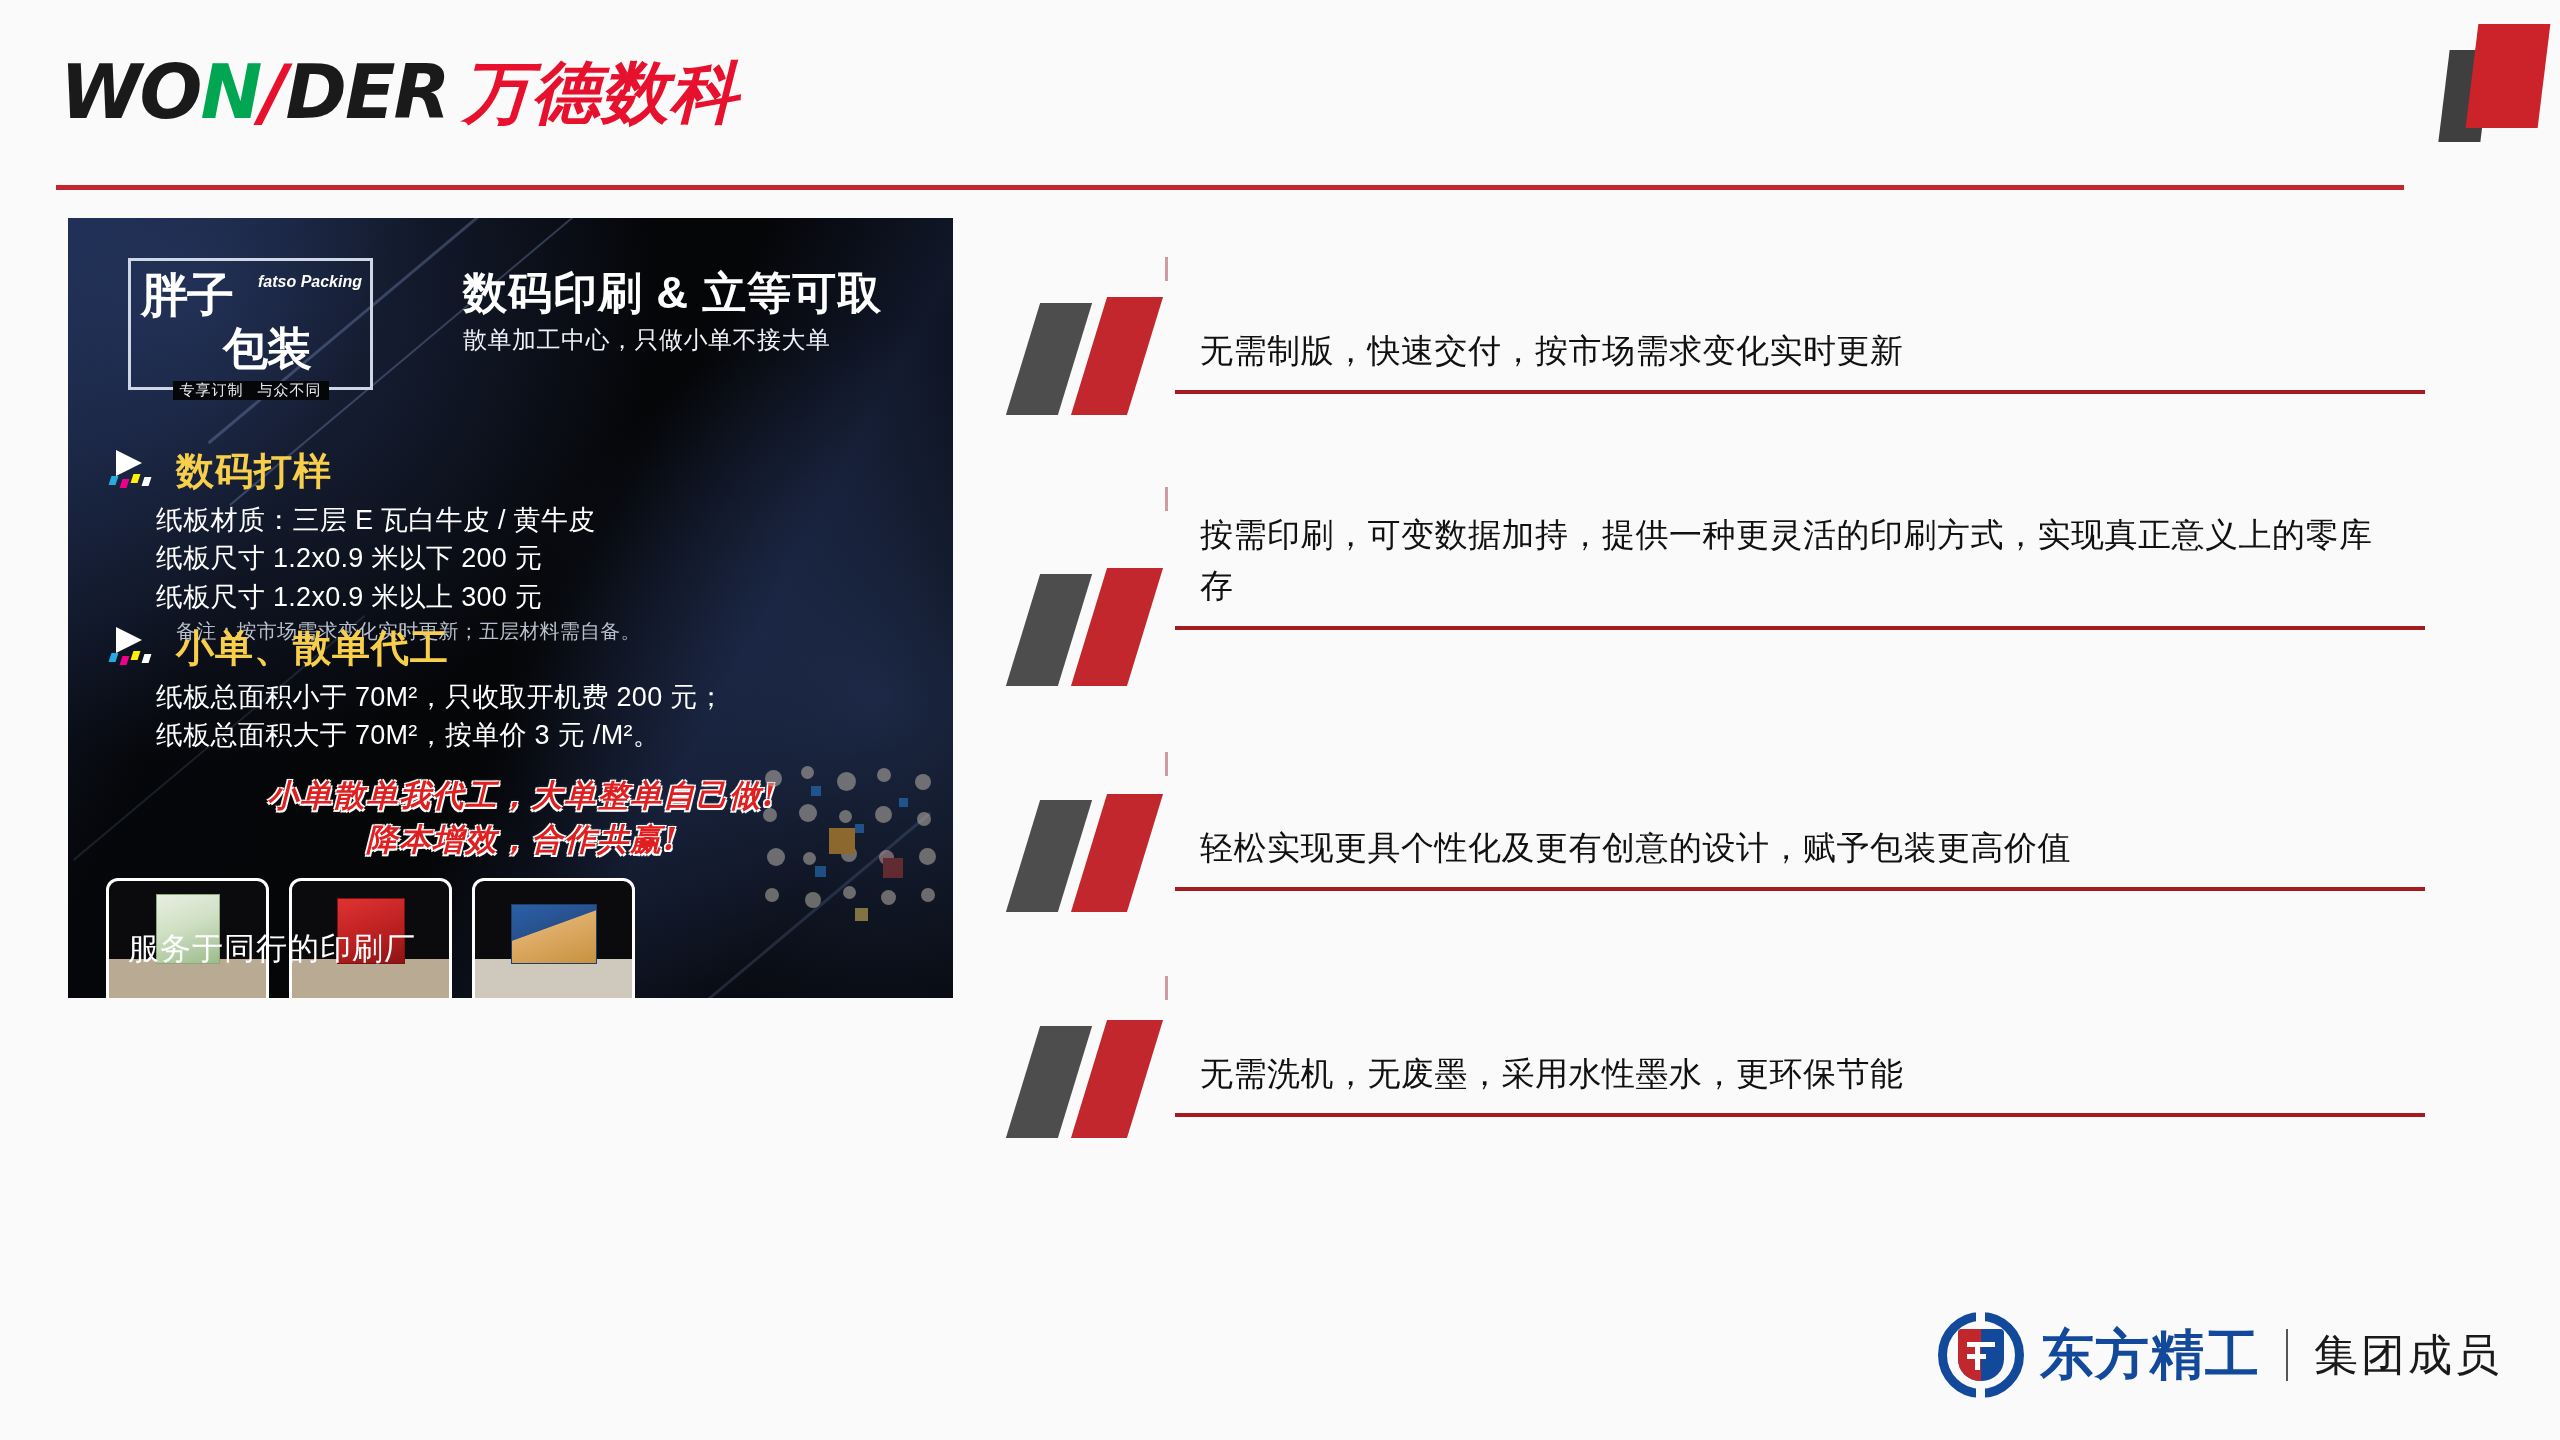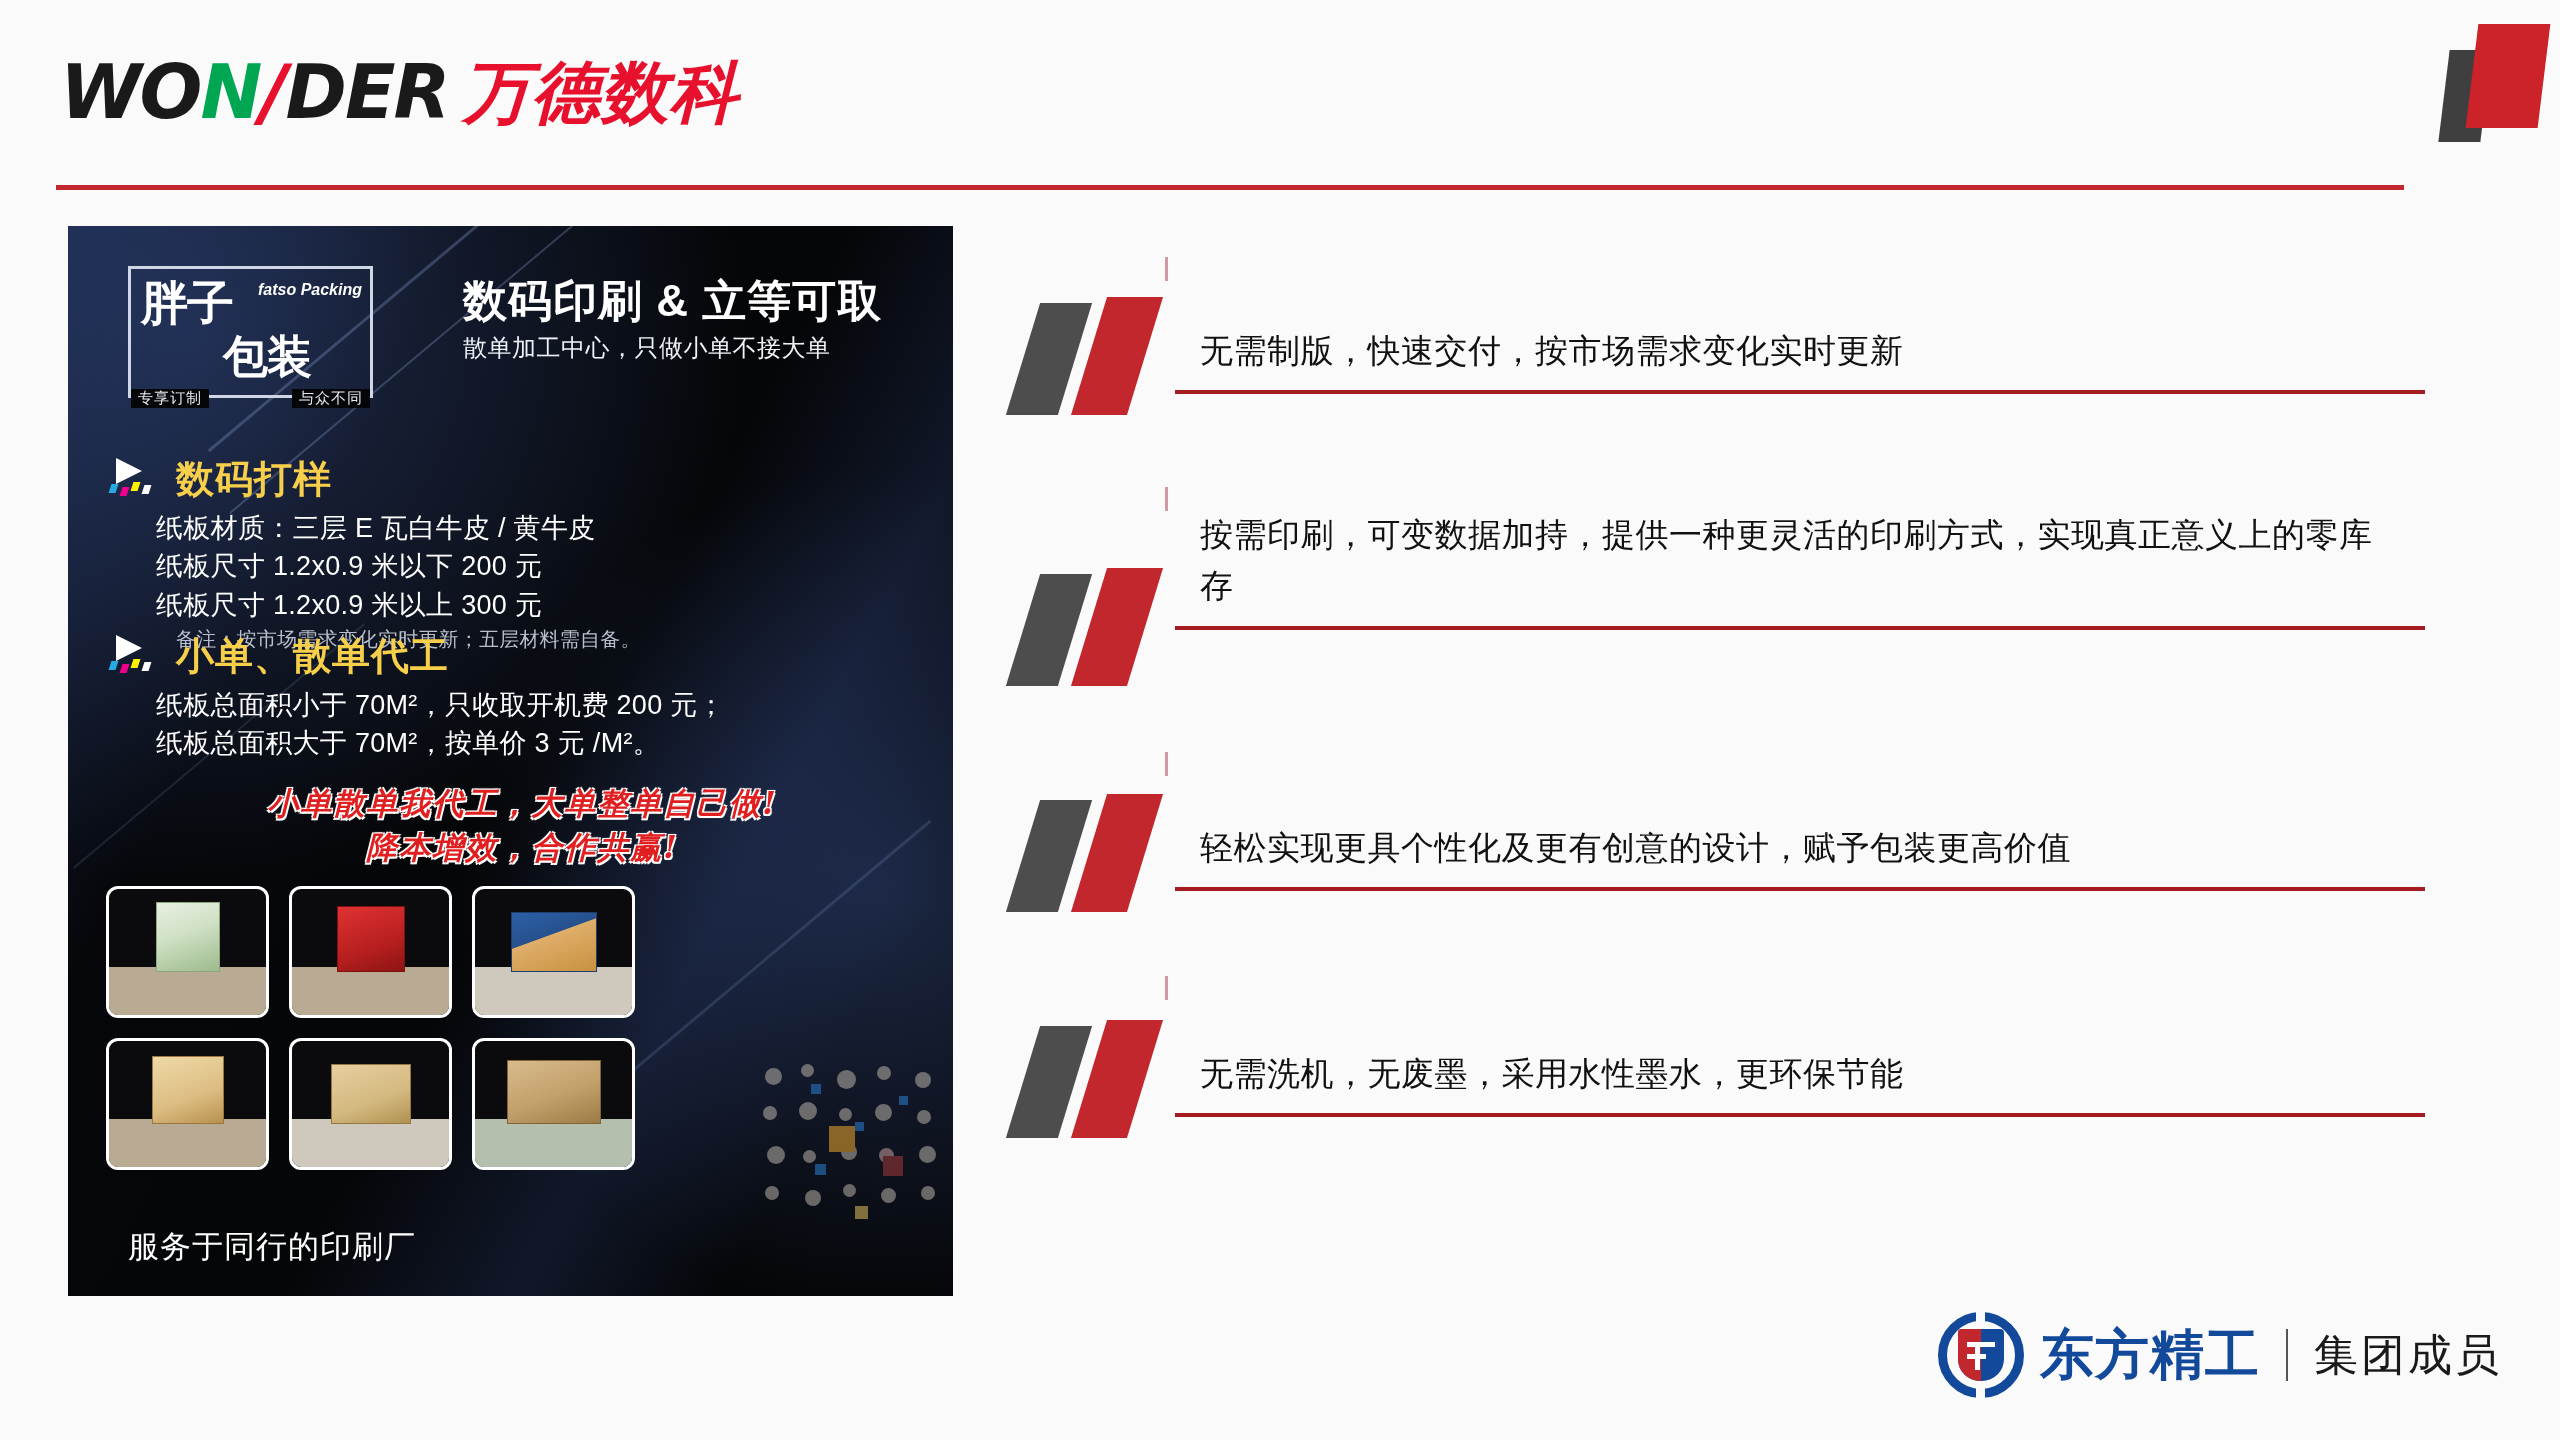--- a/index.html
+++ b/index.html
@@ -38,21 +38,21 @@
     position:absolute;left:50px;top:18px;width:72px;height:104px;
     background:#cc2229;transform:skewX(-7deg);
   }
   .header-rule{
     position:absolute;left:56px;top:185px;width:2348px;height:5px;
     background:#c1272d;
   }
 
   
   .poster{
-    position:absolute;left:68px;top:226px;width:885px;height:1070px;
+    position:absolute;left:68px;top:218px;width:885px;height:780px;
     background:#050608;overflow:hidden;
   }
   .poster .bg-glow{
     position:absolute;inset:0;
     background:
       linear-gradient(118deg, rgba(40,60,110,.55) 0%, rgba(10,14,28,.1) 28%, rgba(0,0,0,0) 46%),
       linear-gradient(118deg, rgba(0,0,0,0) 54%, rgba(45,65,120,.30) 70%, rgba(0,0,0,0) 84%),
       radial-gradient(circle at 14% 10%, rgba(60,85,150,.5) 0%, rgba(0,0,0,0) 45%),
       radial-gradient(circle at 92% 62%, rgba(55,80,140,.45) 0%, rgba(0,0,0,0) 40%),
       #050608;
@@ -74,21 +74,21 @@
   .p-logo-sub{
     position:absolute;right:8px;top:12px;
     font-size:16px;font-weight:bold;color:#fff;font-style:italic;
   }
   .p-logo-cn2{
     position:absolute;left:92px;top:58px;
     font-size:45px;font-weight:bold;color:#fff;letter-spacing:-1px;
   }
   .p-logo-tagwrap{
     position:absolute;left:0;bottom:-13px;width:100%;
-    display:flex;justify-content:space-between;margin-top:30px;
+    display:flex;justify-content:center;margin-top:30px;
   }
   .p-logo-tag{
     font-size:15px;color:#e6e9f2;background:#050608;padding:0 7px;letter-spacing:1px;
   }
   .p-head-title{
     position:absolute;left:395px;top:46px;
     font-size:44px;font-weight:bold;color:#ffffff;letter-spacing:1px;white-space:nowrap;
   }
   .p-head-sub{
     position:absolute;left:395px;top:106px;

